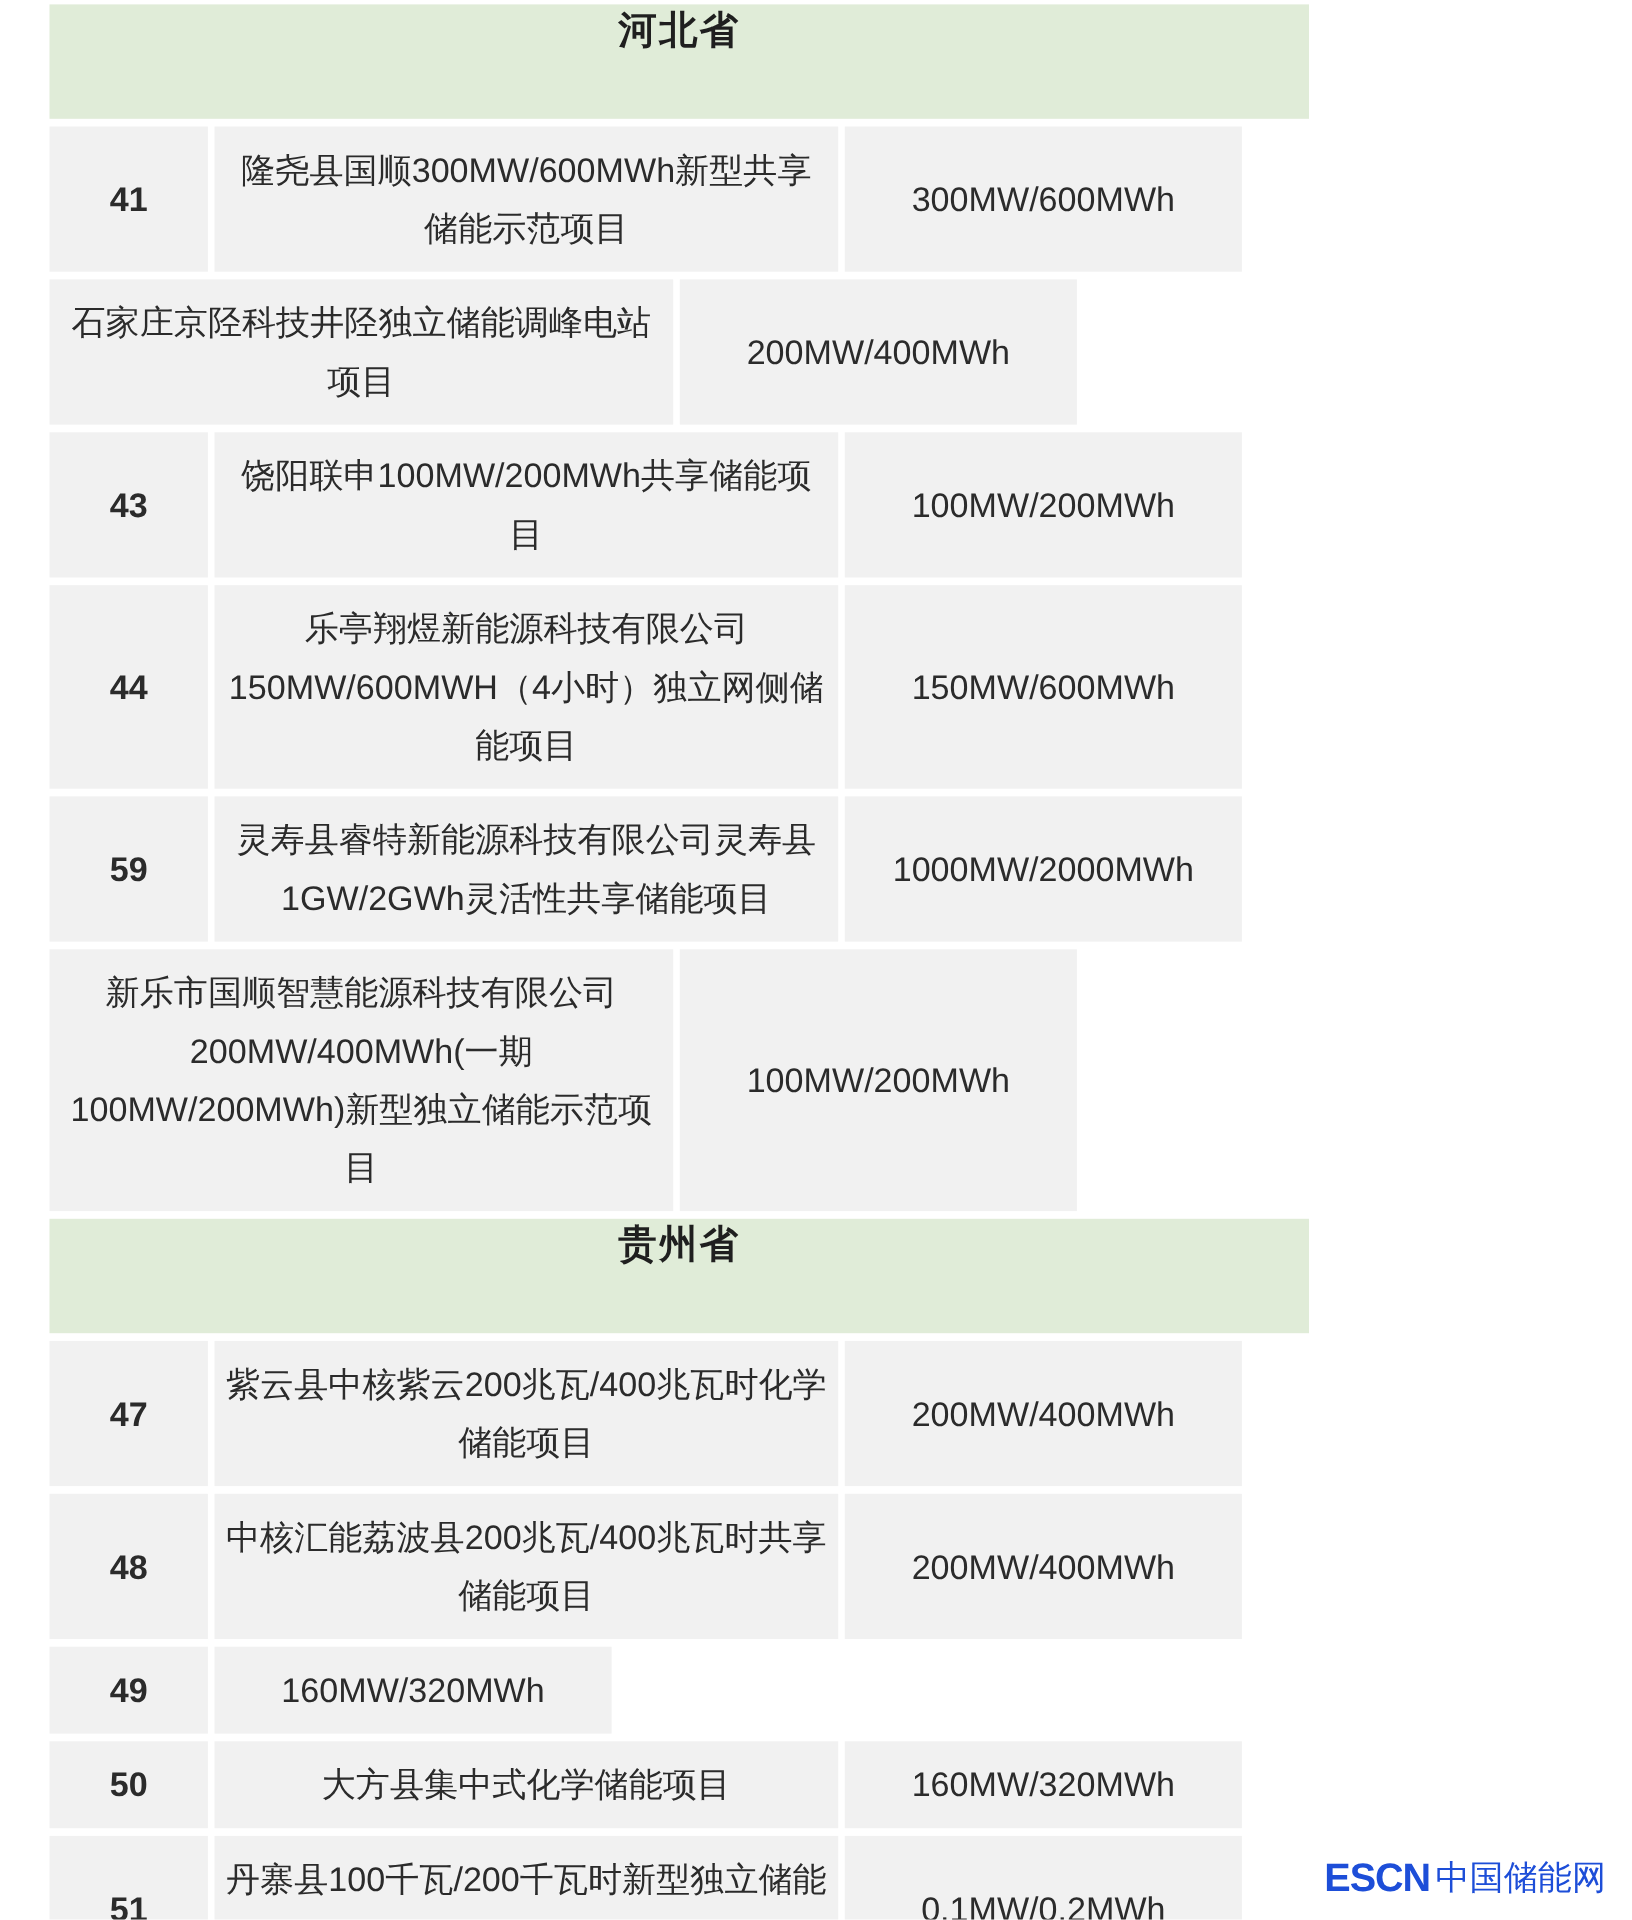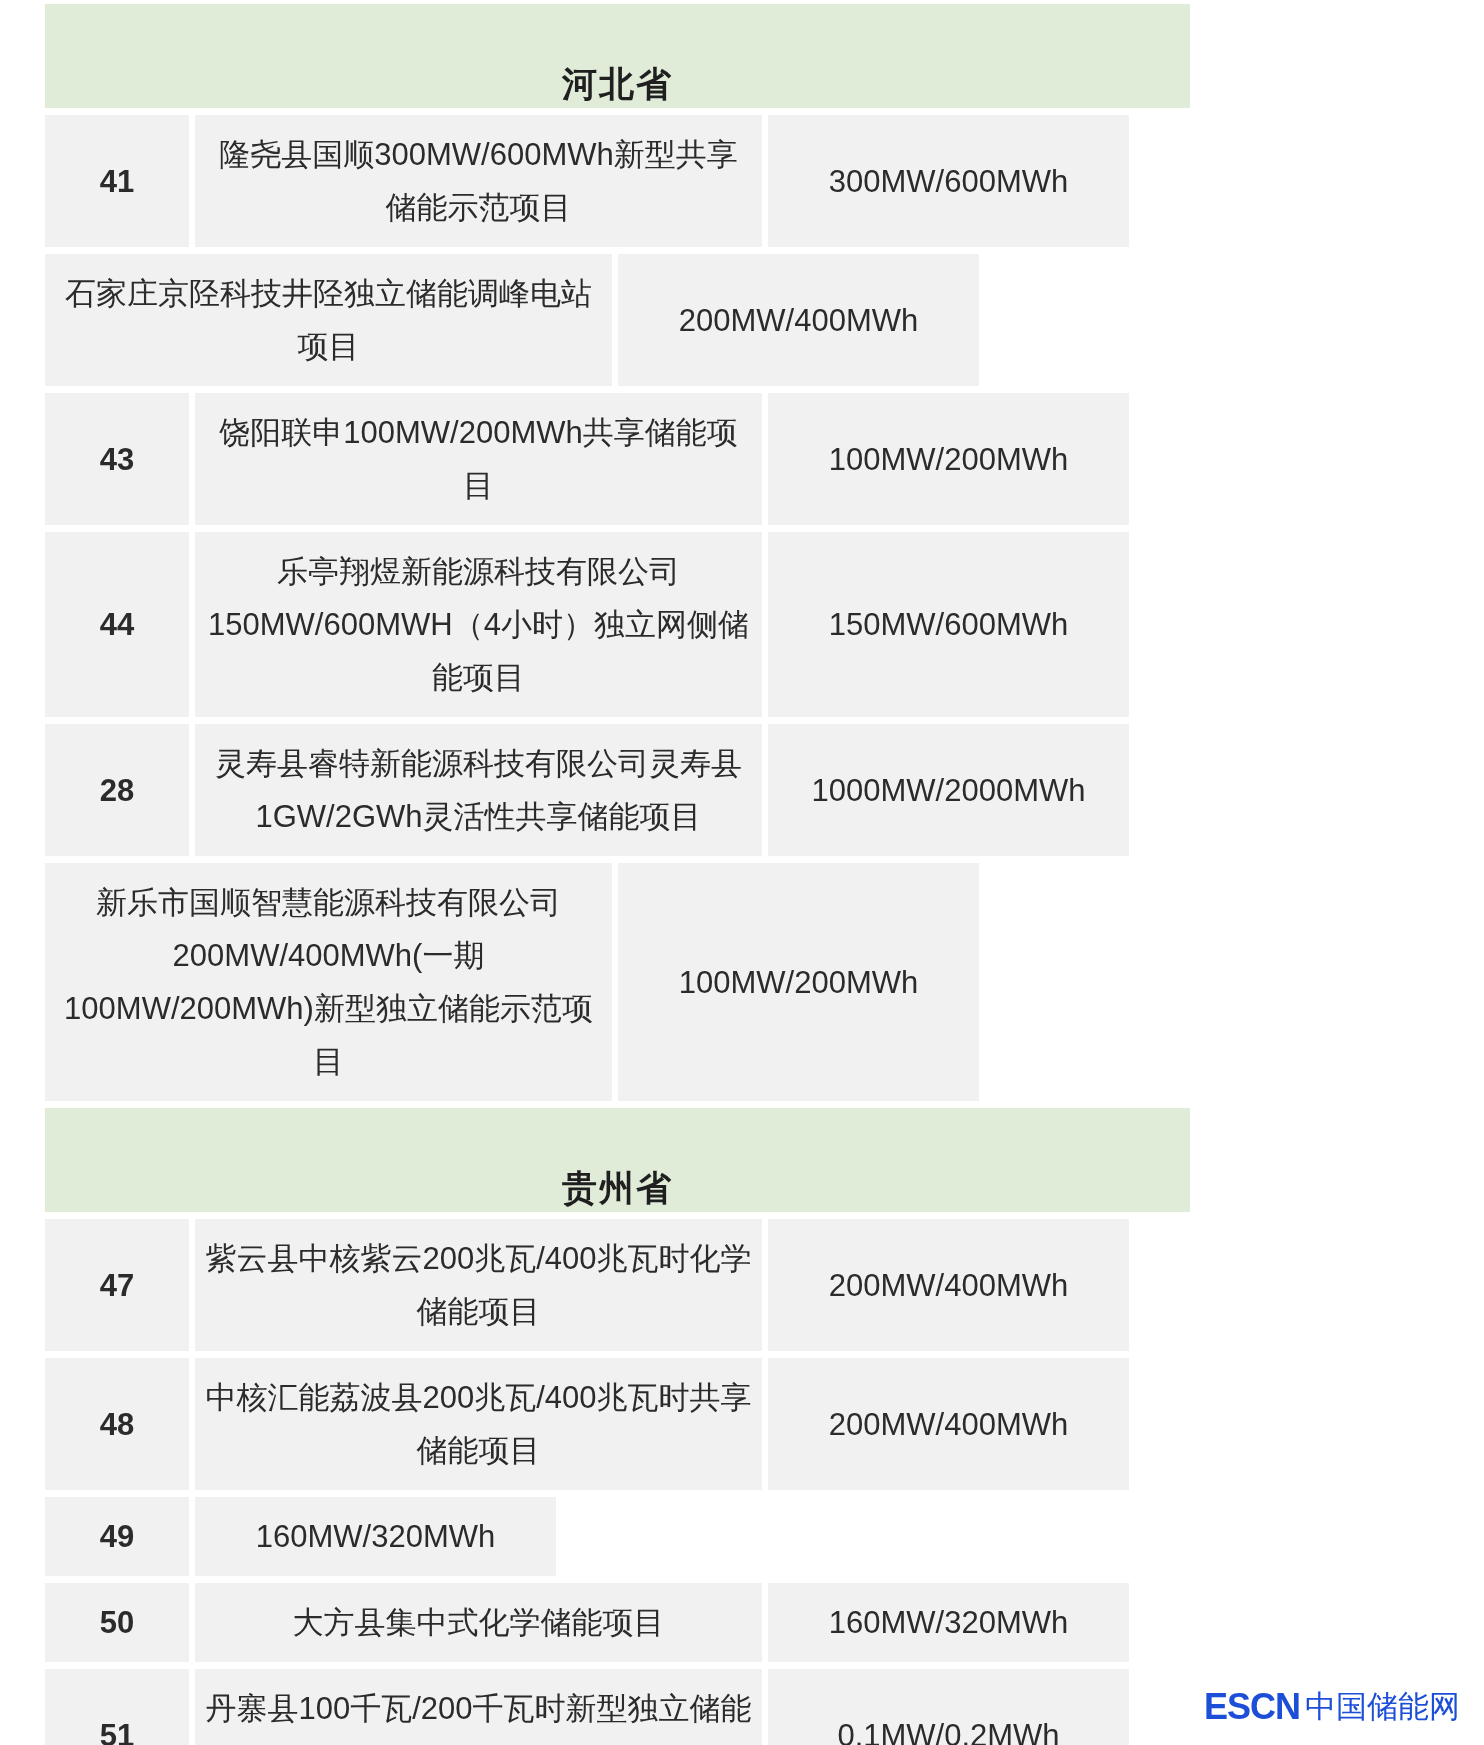--- a/index.html
+++ b/index.html
@@ -17,21 +17,21 @@
   .table {
     position: absolute;
     left: 45px;
     top: 4px;
     width: 1145px;
   }
   .section-header {
     height: 104px;
     background: #e0ecd8;
     display: flex;
-    align-items: flex-end;
+    align-items: flex-start;
     justify-content: center;
     font-size: 35px;
     font-weight: bold;
     color: #1f1f1f;
     margin-bottom: 7px;
     letter-spacing: 2px;
   }
   .row {
     display: flex;
     margin-bottom: 7px;
@@ -110,21 +110,21 @@
     <div class="cell cap">100MW/200MWh</div>
   </div>
 
   <div class="row">
     <div class="cell no">44</div>
     <div class="cell name">乐亭翔煜新能源科技有限公司150MW/600MWH（4小时）独立网侧储能项目</div>
     <div class="cell cap">150MW/600MWh</div>
   </div>
 
   <div class="row">
-    <div class="cell no">28</div>
+    <div class="cell no">59</div>
     <div class="cell name">灵寿县睿特新能源科技有限公司灵寿县1GW/2GWh灵活性共享储能项目</div>
     <div class="cell cap">1000MW/2000MWh</div>
   </div>
 
   <div class="row">
     <div class="cell name">新乐市国顺智慧能源科技有限公司200MW/400MWh(一期100MW/200MWh)新型独立储能示范项目</div>
     <div class="cell cap">100MW/200MWh</div>
   </div>
 </div>
   </div>

